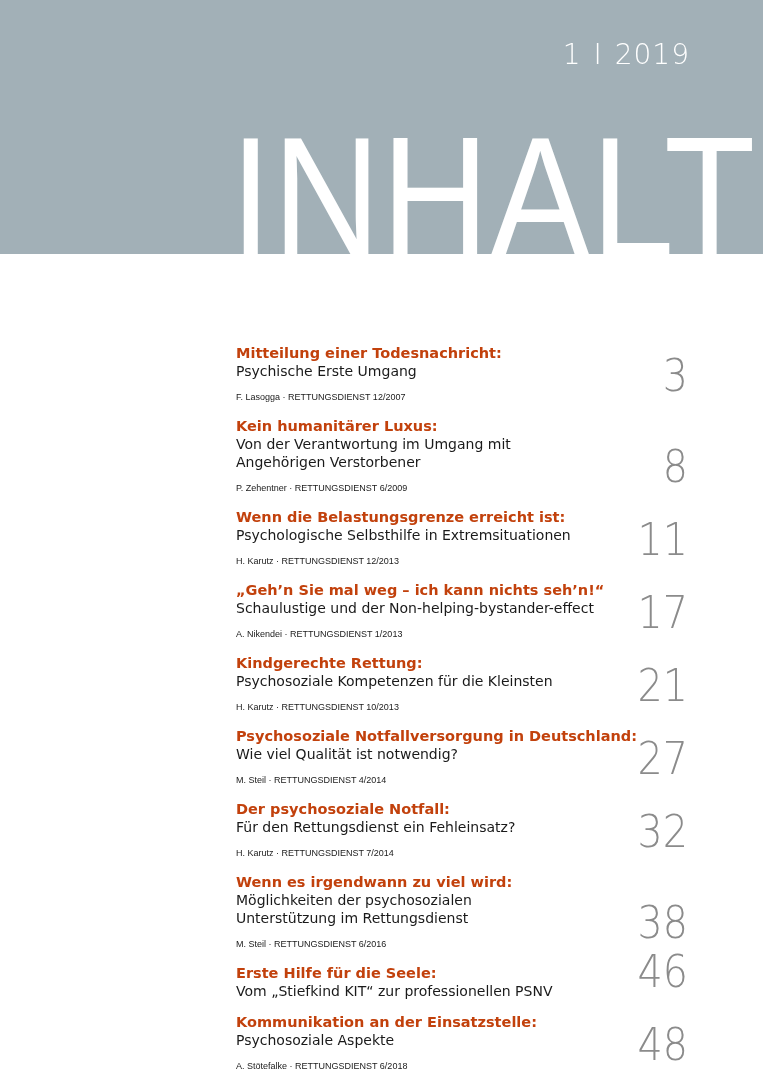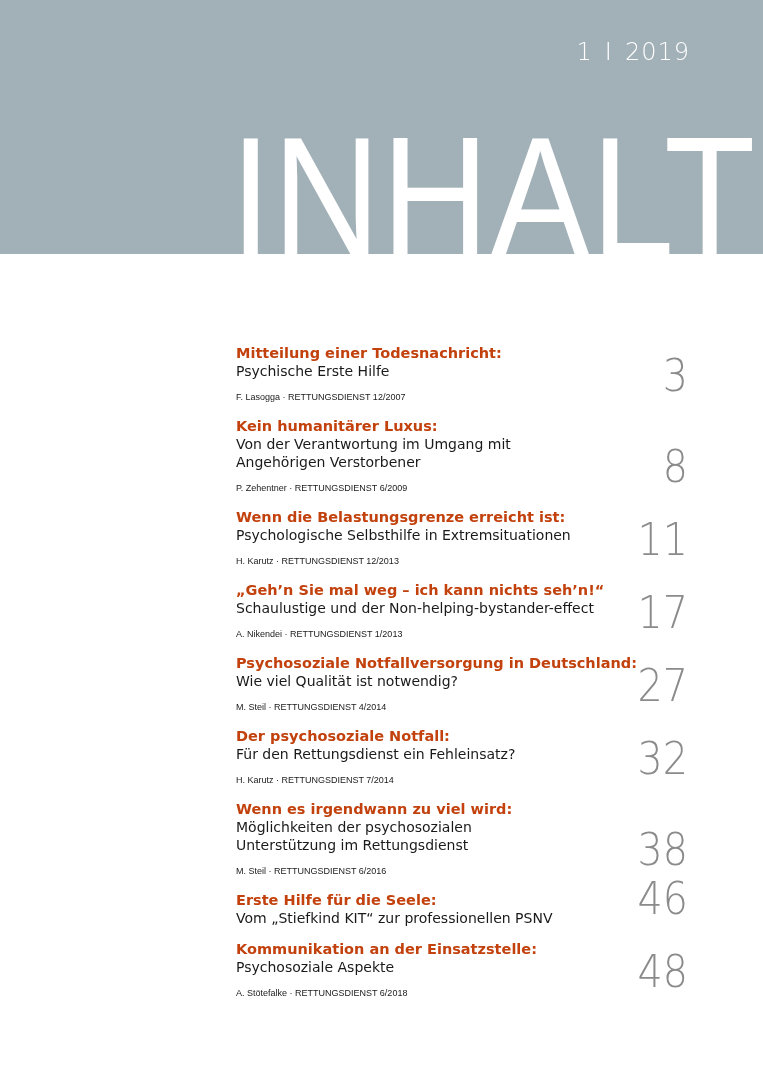--- a/index.html
+++ b/index.html
@@ -6,21 +6,21 @@
     body {
       width: 763px; height: 1079px; background: #ffffff; position: relative; overflow: hidden;
       font-family: "DejaVu Sans", "Liberation Sans", sans-serif;
     }
     .header-band {
       position: absolute; left: 0; top: 0; width: 763px; height: 254px;
       background: #a2b0b7; overflow: hidden;
     }
     .issue {
       position: absolute; right: 73px; top: 38px;
-      color: #ffffff; font-size: 24px; font-weight: 300; letter-spacing: 1px;
+      color: #ffffff; font-size: 28px; font-weight: 300; letter-spacing: 1px;
       font-family: "DejaVu Sans", sans-serif;
     }
     .issue .sep { display: inline-block; margin: 0 12px; }
     .big-title {
       position: absolute; left: 230px; top: 112px;
       color: #ffffff; font-size: 170px; line-height: 170px;
       font-family: "Liberation Sans", sans-serif; font-weight: 400;
       letter-spacing: 1px;
       transform: scaleX(0.88); transform-origin: left top;
       white-space: nowrap;
@@ -54,41 +54,47 @@
 <div class="header-band">
   <div class="issue">
     <span>1</span><span class="sep">I</span><span>2019</span>
   </div>
   <div class="big-title">INHALT</div>
 </div>
 
 <div class="toc">
   <div class="entry">
     <div class="title">Mitteilung einer Todesnachricht:</div>
-    <div class="subtitle">Psychische Erste Hilfe</div>
+    <div class="subtitle">Psychische Erste Umgang</div>
     <div class="meta">F. Lasogga · RETTUNGSDIENST 12/2007</div>
     <div class="page">3</div>
   </div>
   <div class="entry">
     <div class="title">Kein humanitärer Luxus:</div>
     <div class="subtitle" style="width:300px">Von der Verantwortung im Umgang mit Angehörigen Verstorbener</div>
     <div class="meta">P. Zehentner · RETTUNGSDIENST 6/2009</div>
     <div class="page">8</div>
   </div>
   <div class="entry">
     <div class="title">Wenn die Belastungsgrenze erreicht ist:</div>
     <div class="subtitle" style="width:400px">Psychologische Selbsthilfe in Extremsituationen</div>
     <div class="meta">H. Karutz · RETTUNGSDIENST 12/2013</div>
     <div class="page">11</div>
   </div>
   <div class="entry">
     <div class="title">„Geh’n Sie mal weg – ich kann nichts seh’n!“</div>
     <div class="subtitle" style="width:400px">Schaulustige und der Non-helping-bystander-effect</div>
     <div class="meta">A. Nikendei · RETTUNGSDIENST 1/2013</div>
     <div class="page">17</div>
+  </div>
+  <div class="entry">
+    <div class="title">Kindgerechte Rettung:</div>
+    <div class="subtitle" style="width:400px">Psychosoziale Kompetenzen für die Kleinsten</div>
+    <div class="meta">H. Karutz · RETTUNGSDIENST 10/2013</div>
+    <div class="page">21</div>
   </div>
   <div class="entry">
     <div class="title">Psychosoziale Notfallversorgung in Deutschland:</div>
     <div class="subtitle">Wie viel Qualität ist notwendig?</div>
     <div class="meta">M. Steil · RETTUNGSDIENST 4/2014</div>
     <div class="page">27</div>
   </div>
   <div class="entry">
     <div class="title">Der psychosoziale Notfall:</div>
     <div class="subtitle">Für den Rettungsdienst ein Fehleinsatz?</div>

